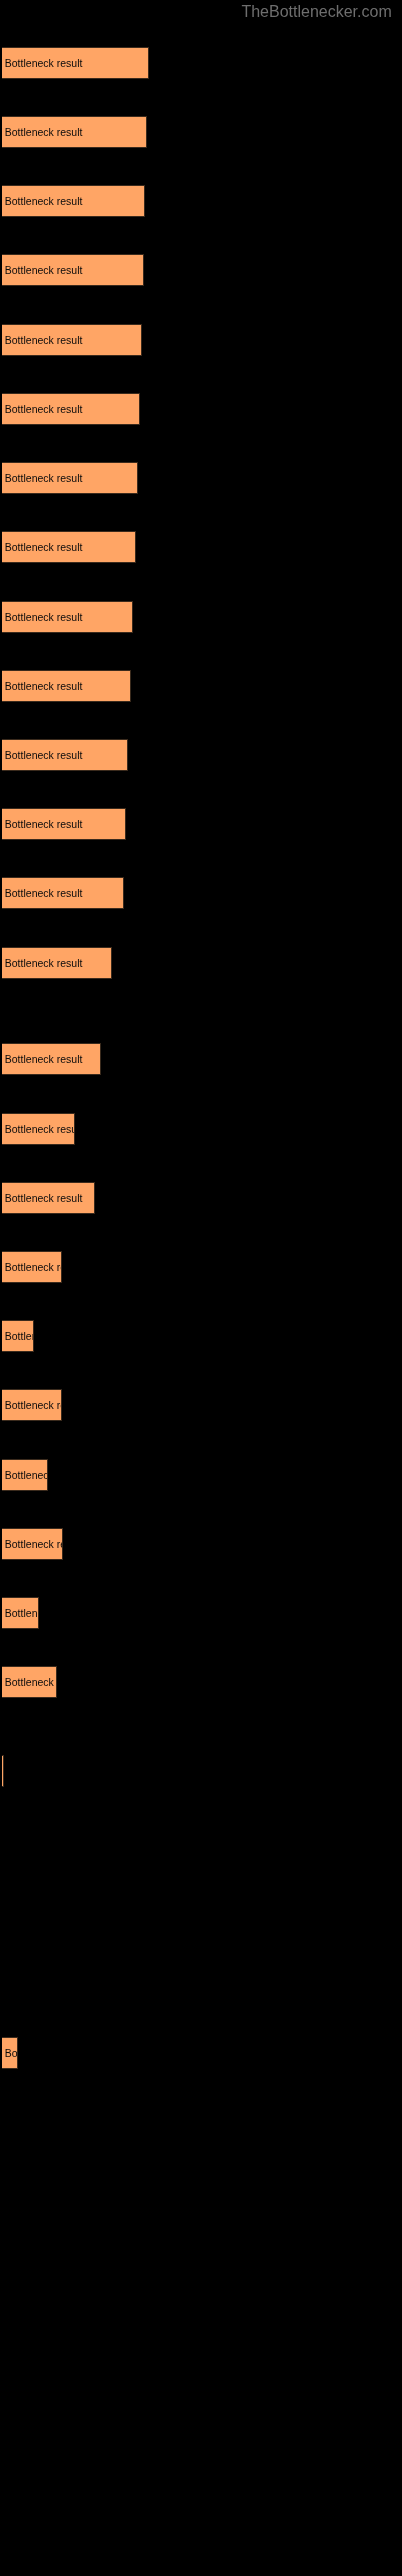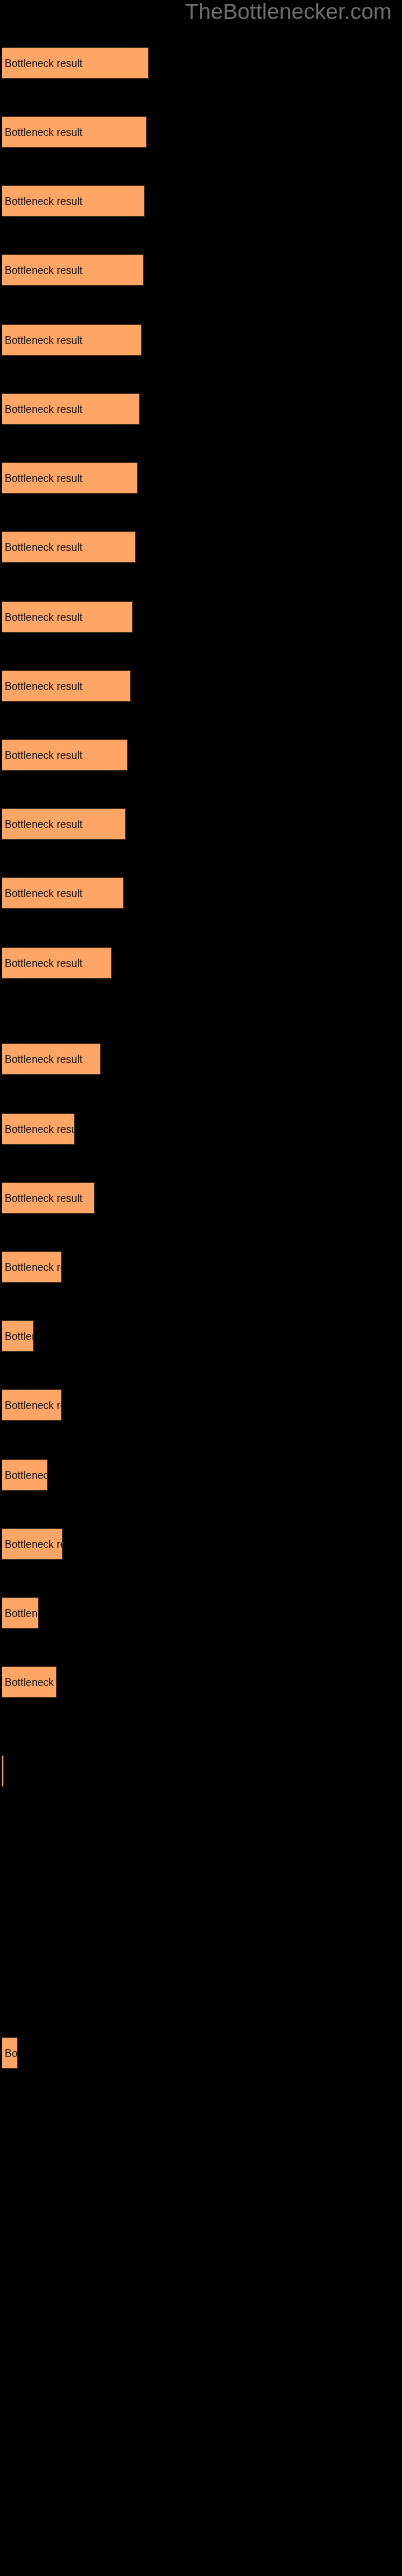--- a/index.html
+++ b/index.html
@@ -5,21 +5,21 @@
 <style>
   html,body{margin:0;padding:0;background:#000;}
   body{
     width:403px;height:2576px;position:relative;overflow:hidden;
     font-family:"Liberation Sans","DejaVu Sans",sans-serif;
     background:#000;
   }
   #chart-root{position:absolute;inset:0;background:#000;}
   .watermark{
     position:absolute;right:11.3px;top:0px;
-    color:#6e6e6e;font-size:22px;line-height:24px;
+    color:#6e6e6e;font-size:16px;line-height:24px;
     font-family:"Liberation Sans","DejaVu Sans",sans-serif;
     white-space:nowrap;letter-spacing:0px;
   }
   .bars{position:absolute;left:0;top:0;width:332px;height:2576px;}
   .bar{
     position:absolute;left:1.6px;
     background:#ffa565;
     border-top:0.8px solid #3a2a1c;
     border-right:0.8px solid #3a2a1c;
     border-bottom:0.8px solid #3a2a1c;

